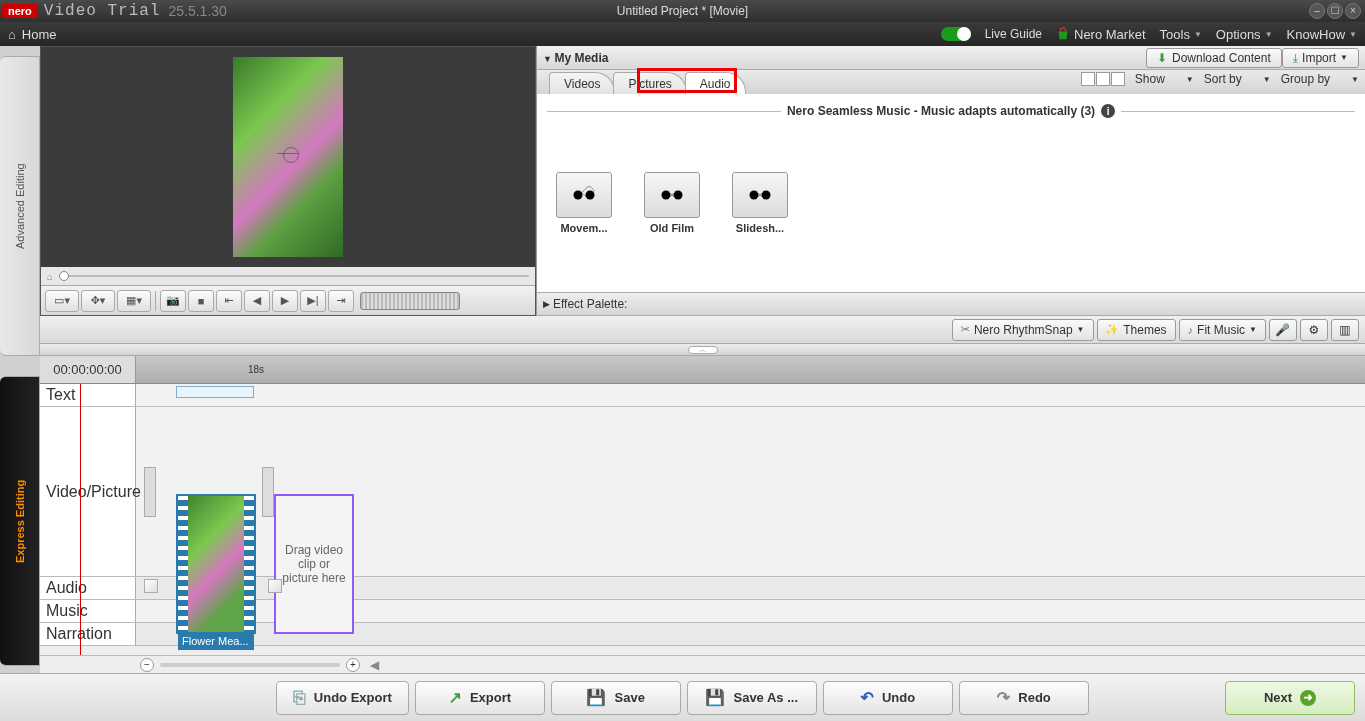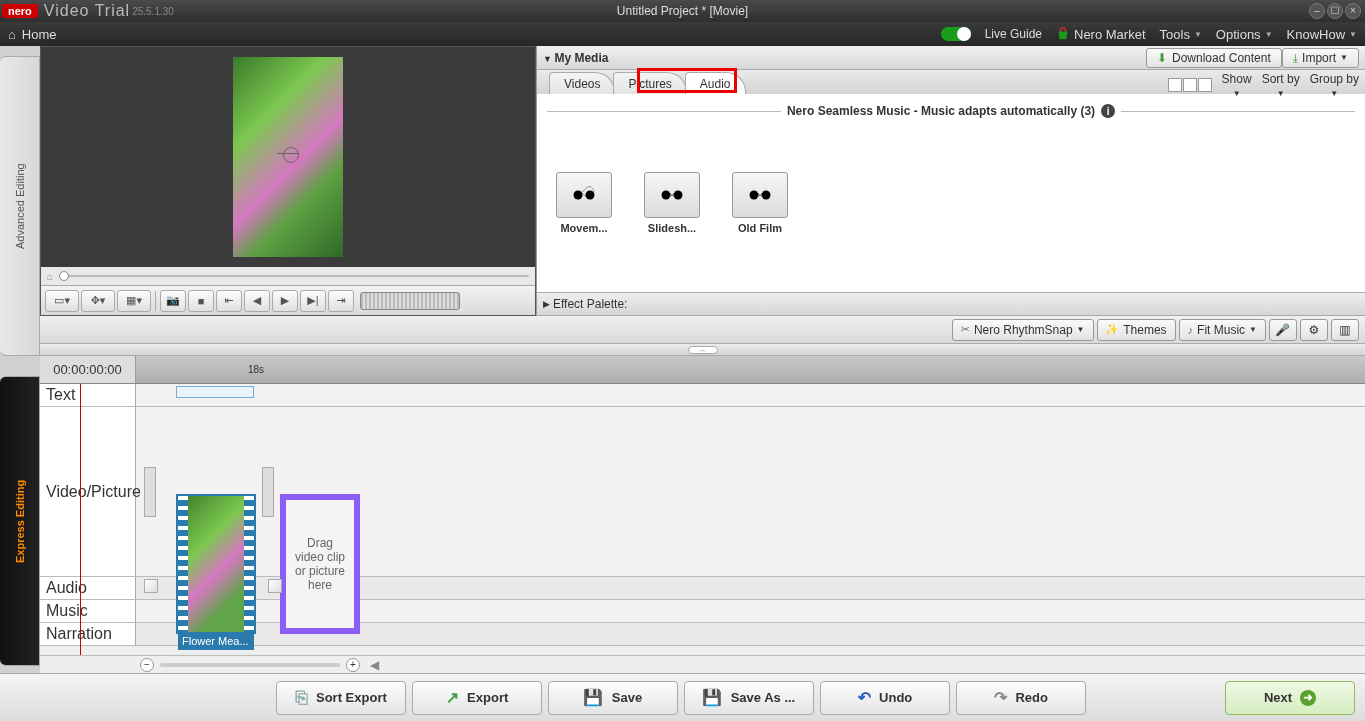--- a/index.html
+++ b/index.html
@@ -1,22 +1,22 @@
 <!DOCTYPE html>
 <html><head>
 <meta charset="utf-8">
 <style>
 * { margin: 0; padding: 0; box-sizing: border-box; font-family: "Segoe UI", Tahoma, sans-serif; }
 body { width: 1365px; height: 721px; background: #fff; overflow: hidden; position: relative; font-size: 12px; color: #333; }
 
 
 .titlebar { height: 22px; background: linear-gradient(to bottom,#4a4a4a,#2e2e2e); display: flex; align-items: center; color: #aaa; position: relative; }
 .titlebar .logo { background:#cc0000; color:#fff; font-weight:bold; padding:1px 6px; margin-left:2px; font-size:11px; border-radius:2px; }
-.titlebar .appname { color:#bbb; font-size:16px; margin-left:6px; letter-spacing:1px; }
-.titlebar .version { color:#888; font-size:10px; margin-left:2px; }
+.titlebar .appname { color:#bbb; font-size:16px; margin-left:6px; letter-spacing:1px;font-family:Liberation Mono, monospace; }
+.titlebar .version { color:#888; font-size:14px; margin-left:8px; }
 .titlebar .project { position:absolute; left:50%; transform:translateX(-50%); color:#ddd; font-size:12px; }
 .titlebar .winctrl { position:absolute; right:4px; display:flex; gap:2px; }
 .titlebar .winctrl div { width:16px; height:16px; background:#555; border-radius:50%; border:1px solid #777; color:#ccc; text-align:center; font-size:10px; line-height:14px; cursor:pointer; }
 
 
 .menubar { height: 24px; background: linear-gradient(to bottom,#3a3a3a,#262626); display:flex; align-items:center; color:#ddd; padding:0 8px; gap:14px; }
 .menubar .home { display:flex; align-items:center; gap:6px; cursor:pointer; font-size:13px; }
 .menubar .spacer { flex:1; }
 .menubar .switch { width:30px; height:14px; background:#1a9b1a; border-radius:8px; position:relative; }
 .menubar .switch::after { content:""; width:14px; height:14px; background:#fff; border-radius:50%; position:absolute; right:0; top:0; }
@@ -58,21 +58,21 @@
 .dlbtn .ico{color:#3a9c3a; font-size:12px;}
 .importbtn{ height:20px; padding:0 10px; background:linear-gradient(to bottom,#fafafa,#e4e4e4); border:1px solid #999; border-radius:3px; display:flex; align-items:center; gap:4px; cursor:pointer; font-size:12px;}
 
 .media-tabs { height:24px; background:linear-gradient(to bottom,#eaeaea,#d4d4d4); display:flex; align-items:flex-end; padding-left:12px; position:relative;}
 .mtab { height:22px; padding:0 14px; background:linear-gradient(to bottom,#f4f4f4,#e4e4e4); border:1px solid #aaa; border-bottom:none; border-radius:4px 20px 0 0; display:flex; align-items:center; font-size:12px; margin-right:-2px; cursor:pointer; position:relative;}
 .mtab.active { background:#fff; z-index:2;}
 .audio-highlight{ position:absolute; border:3px solid #e00; left:100px; width:100px; top:-2px; height:25px; z-index:3; pointer-events:none;}
 .media-viewopts { position:absolute; right:6px; top:2px; display:flex; align-items:center; gap:10px; font-size:12px;}
 .viewicons{display:flex; gap:1px;}
 .viewicons div{width:14px;height:14px;border:1px solid #999;background:#fff;cursor:pointer;}
-.opt { cursor:pointer; display:flex; align-items:center; gap:3px;flex-direction:column;}
+.opt { cursor:pointer; display:flex; align-items:center; gap:21px;}
 
 .media-body { flex:1; background:#fff; padding:6px 10px;}
 .music-row-head { display:flex; align-items:center; gap:6px; font-size:12px; font-weight:bold; padding:4px 0;}
 .music-row-head .hr{flex:1; border-top:1px solid #bbb;}
 .info-ico{width:14px;height:14px;border-radius:50%;background:#444;color:#fff;font-size:10px;display:flex;align-items:center;justify-content:center;font-weight:bold;}
 .thumbs { display:flex; gap:18px; padding:6px 2px;}
 .thumb { width:70px; text-align:center; cursor:pointer;margin-top:44px;}
 .thumb .timg{ width:56px; height:46px; margin:0 auto; background:linear-gradient(to bottom,#f6f6f6,#dcdcdc); border:1px solid #999; border-radius:3px; display:flex; align-items:center; justify-content:center; color:#888; font-size:18px;}
 .thumb .timg svg{width:30px;height:20px;}
 .thumb .tlab{ font-size:11px; font-weight:bold; margin-top:4px; overflow:hidden; text-overflow:ellipsis; white-space:nowrap;}
@@ -109,21 +109,21 @@
 .tl-row.narr .tl-track{height:18px;}
 
 .textclip { position:absolute; left:40px; top:2px; width:78px; height:12px; background:#e8f4fc; border:1px solid #7caed4;}
 .clip { position:absolute; left:40px; top:10px; width:80px; height:140px; border:2px solid #2a7aad; background:linear-gradient(135deg,#3a7a2a,#7cc850 35%,#d478c0 55%,#60a549 75%); }
 .clip .film-l,.clip .film-r{position:absolute;top:0;bottom:0;width:10px;background:#2a7aad;}
 .clip .film-l{left:0;} .clip .film-r{right:0;}
 .clip .film-l::after,.clip .film-r::after{content:"";position:absolute;inset:0;background:repeating-linear-gradient(to bottom,#fff 0,#fff 4px,#2a7aad 4px,#2a7aad 10px);}
 .clip .name{position:absolute;left:0;right:0;bottom:-18px;height:16px;background:#2a7aad;color:#fff;font-size:11px;padding:1px 4px;overflow:hidden;text-overflow:ellipsis;white-space:nowrap;}
 .handle-l,.handle-r{position:absolute;top:50%;transform:translateY(-50%);width:12px;height:50px;background:#ddd;border:1px solid #aaa;}
 .handle-l{left:8px;} .handle-r{left:126px;}
-.dropzone{position:absolute;left:144px;top:10px;width:80px;height:140px;border:6px solid #8b5cf6;background:#f4f4f4;display:flex;align-items:center;justify-content:center;text-align:center;padding:6px;font-size:12px;color:#666;}
+.dropzone{position:absolute;left:138px;top:10px;width:80px;height:140px;border:2px solid #8b5cf6;background:#f4f4f4;display:flex;align-items:center;justify-content:center;text-align:center;padding:6px;font-size:12px;color:#666;}
 .audiobox{position:absolute; left:8px; top:2px; width:14px;height:14px; border:1px solid #aaa; background:linear-gradient(135deg,#fff,#ddd);}
 .audiobox2{left:132px;}
 
 .tl-zoom { height:18px; background:#eee; border-top:1px solid #bbb; display:flex; align-items:center; padding-left:100px; gap:6px;}
 .tl-zoom .minus,.tl-zoom .plus{width:14px;height:14px;border:1px solid #999;border-radius:50%;font-size:10px;display:flex;align-items:center;justify-content:center;cursor:pointer;background:#fff;}
 .tl-zoom .bar{width:180px;height:4px;background:#ccc;border-radius:2px;}
 
 
 .bottombar { position:absolute; left:0; right:0; bottom:0; height:48px; background:linear-gradient(to bottom,#f4f4f4,#dcdcdc); border-top:1px solid #aaa; display:flex; align-items:center; padding:0 10px; gap:6px;}
 .bbtn{ flex:0 0 auto; height:34px; min-width:130px; background:linear-gradient(to bottom,#fdfdfd,#e4e4e4); border:1px solid #aaa; border-radius:4px; display:flex; align-items:center; justify-content:center; gap:8px; cursor:pointer; font-size:13px; font-weight:bold; color:#333; padding:0 16px;}
@@ -272,31 +272,31 @@
               <div class="tlab">Movem...</div>
             </div>
             <div class="thumb">
               <div class="timg">
                   <svg class="inficon" viewBox="0 0 40 20">
                     <circle cx="12" cy="10" r="6"></circle>
                     <circle cx="28" cy="10" r="6"></circle>
                     <path d="M16 6l8 8M16 14l8-8"></path>
                   </svg>
                 </div>
-              <div class="tlab">Slidesh...</div>
+              <div class="tlab">Old Film</div>
             </div>
             <div class="thumb">
               <div class="timg">
                   <svg class="inficon" viewBox="0 0 40 20">
                     <circle cx="12" cy="10" r="6"></circle>
                     <circle cx="28" cy="10" r="6"></circle>
                     <path d="M16 6l8 8M16 14l8-8"></path>
                   </svg>
                 </div>
-              <div class="tlab">Old Film</div>
+              <div class="tlab">Slidesh...</div>
             </div>
           </div>
         </div>
         <div class="effect-bar">
             <span>Effect Palette:</span>
           </div>
       </div>
     </div>
 
     <div class="actionbar">
@@ -381,21 +381,21 @@
         <span style="margin-left:4px;color:#888;cursor:pointer;">◀</span>
       </div>
     </div>
   </div>
 </div>
 
 <div class="bottombar">
   <div style="width:260px;"></div>
   <div class="bbtn">
       <span class="bico" style="color:#8aa;">⎘</span>
-      <span>Sort Export</span>
+      <span>Undo Export</span>
     </div>
   <div class="bbtn">
       <span class="bico" style="color:#3a9c3a;">↗</span>
       <span>Export</span>
     </div>
   <div class="bbtn">
       <span class="bico" style="color:#2a5fbd;">💾</span>
       <span>Save</span>
     </div>
   <div class="bbtn">

